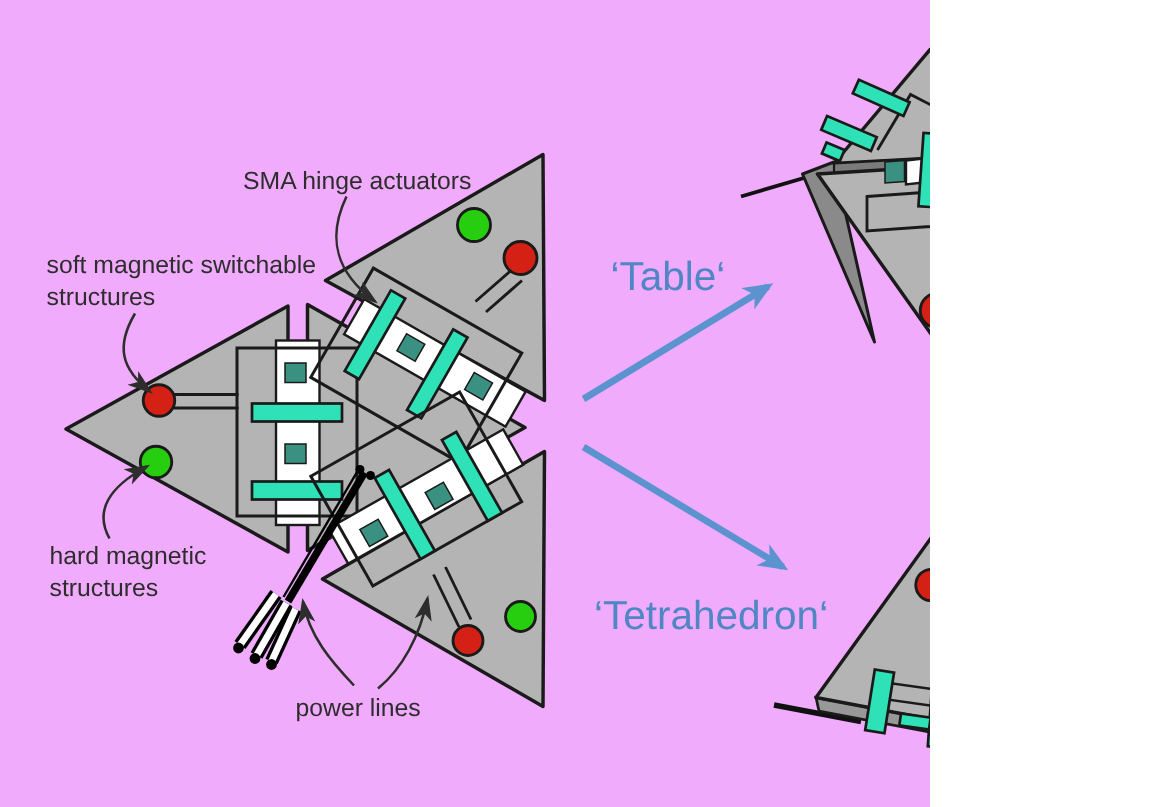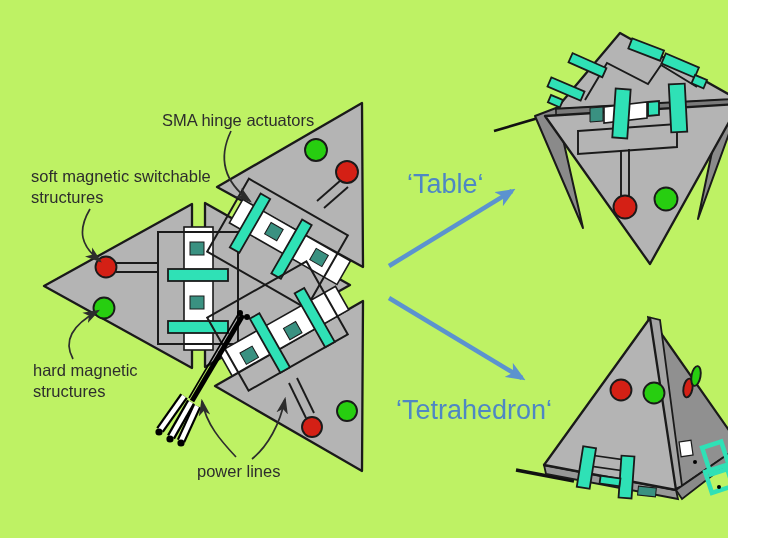--- a/index.html
+++ b/index.html
@@ -1,16 +1,16 @@
 <!DOCTYPE html>
 <html><head>
 <meta charset="utf-8">
 <style>
   html,body { margin:0; padding:0; background:#ffffff; }
-  #stage { position:relative; width:728px; height:538px; background:#bef264; overflow:hidden; }
+  #stage { position:relative; width:620px; height:538px; background:#f0abfc; overflow:hidden; }
   svg { position:absolute; left:0; top:0; }
   .lbl   { font-family:"Liberation Sans", sans-serif; font-size:16.5px; fill:#2d2d2d; }
   .bluelbl { font-family:"Liberation Sans", sans-serif; font-size:27px; fill:#4e87c4; }
   .tri   { fill:#b4b4b4; stroke:#1a1a1a; stroke-width:2.3; stroke-linejoin:round; }
   .dkface{ fill:#8a8a8a; stroke:#1a1a1a; stroke-width:2; stroke-linejoin:round; }
   .frame { fill:none; stroke:#1a1a1a; stroke-width:2; }
   .slot  { fill:#ffffff; stroke:#1a1a1a; stroke-width:1.6; }
   .bar   { fill:#2fe1b6; stroke:#1a1a1a; stroke-width:1.8; }
   .dsq   { fill:#3a9181; stroke:#1a1a1a; stroke-width:1; }
   .trace { stroke:#1a1a1a; stroke-width:1.9; fill:none; }

